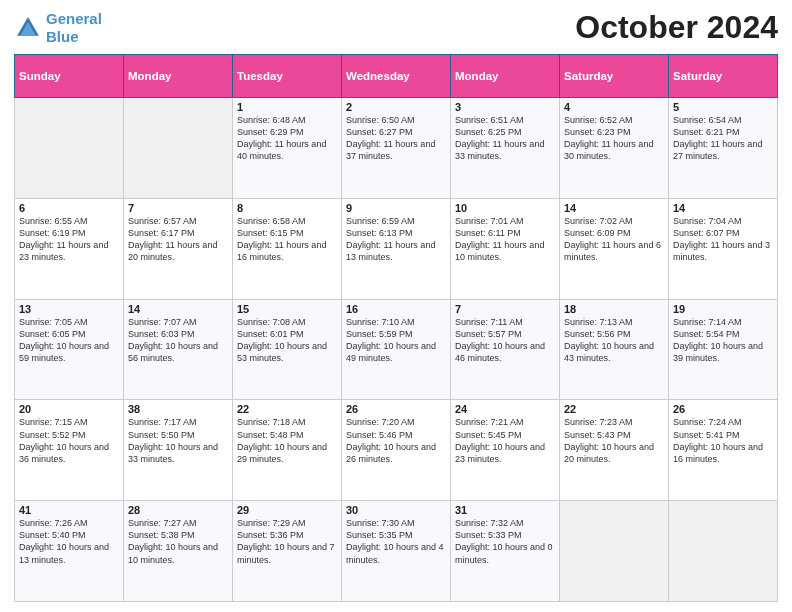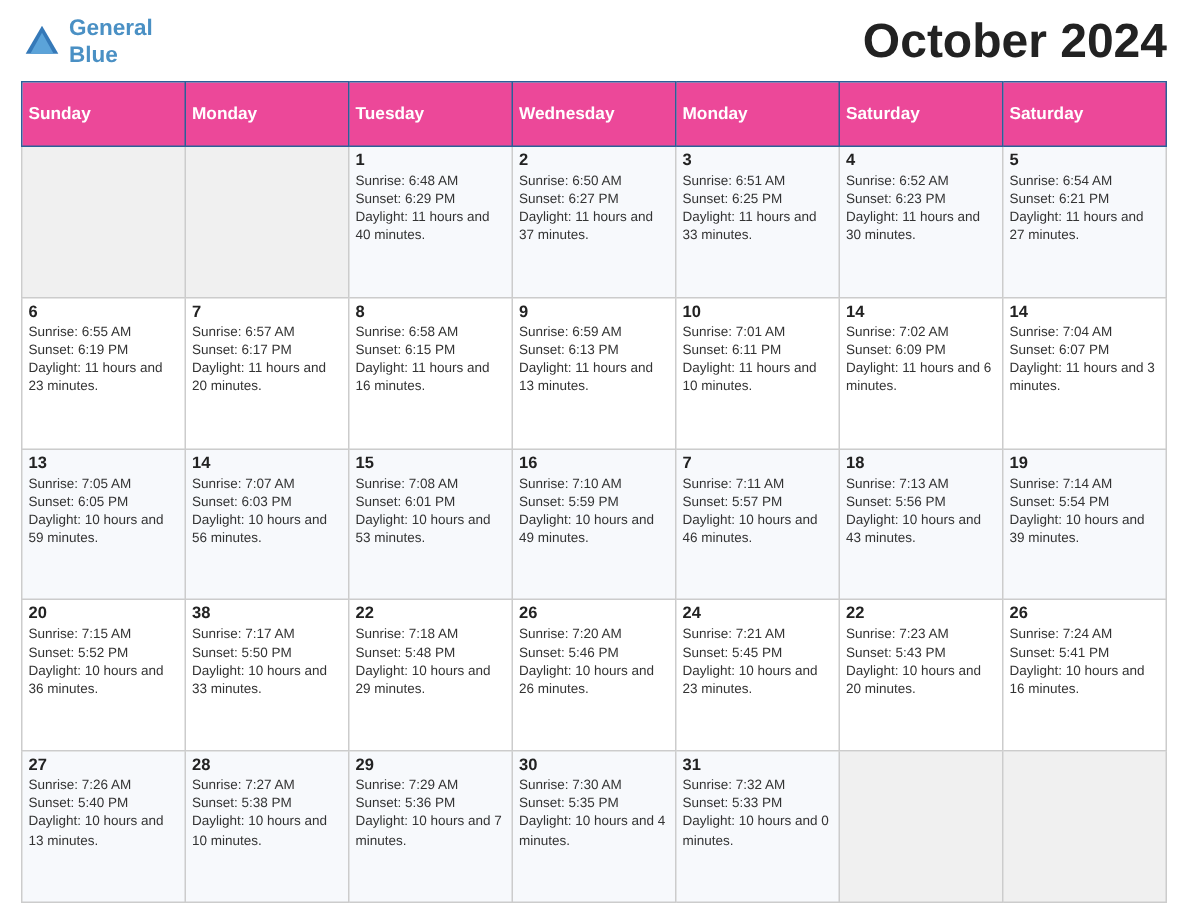--- a/index.html
+++ b/index.html
@@ -243,21 +243,21 @@
             <span class="day-number">22</span>
             <div class="day-info">Sunrise: 7:23 AM<br>Sunset: 5:43 PM<br>Daylight: 10 hours and 20 minutes.</div>
           </td>
           <td>
             <span class="day-number">26</span>
             <div class="day-info">Sunrise: 7:24 AM<br>Sunset: 5:41 PM<br>Daylight: 10 hours and 16 minutes.</div>
           </td>
         </tr>
         <tr>
           <td>
-            <span class="day-number">27</span>
+            <span class="day-number">41</span>
             <div class="day-info">Sunrise: 7:26 AM<br>Sunset: 5:40 PM<br>Daylight: 10 hours and 13 minutes.</div>
           </td>
           <td>
             <span class="day-number">28</span>
             <div class="day-info">Sunrise: 7:27 AM<br>Sunset: 5:38 PM<br>Daylight: 10 hours and 10 minutes.</div>
           </td>
           <td>
             <span class="day-number">29</span>
             <div class="day-info">Sunrise: 7:29 AM<br>Sunset: 5:36 PM<br>Daylight: 10 hours and 7 minutes.</div>
           </td>

